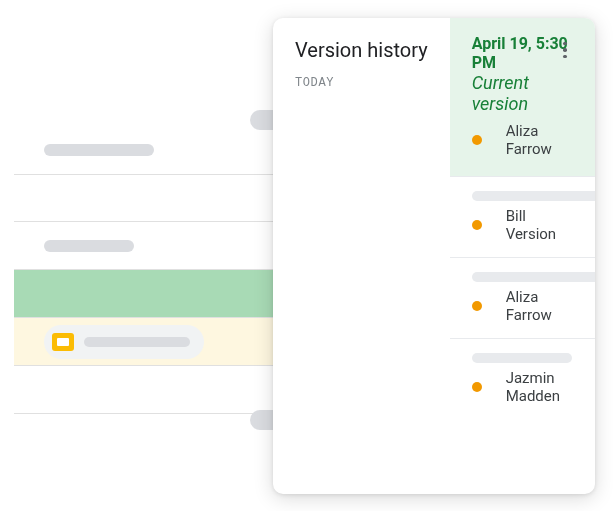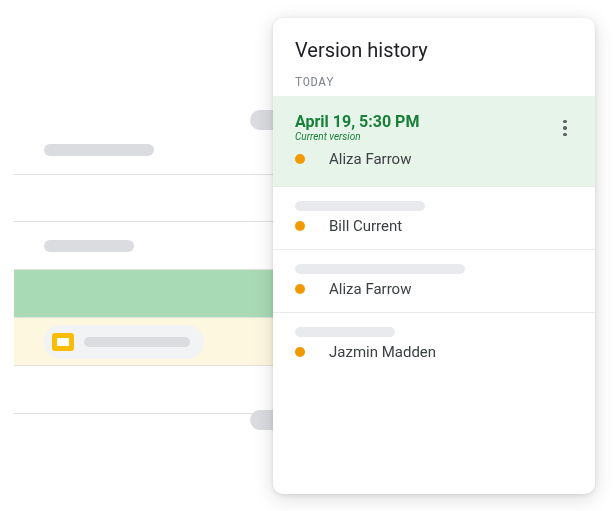--- a/index.html
+++ b/index.html
@@ -105,21 +105,21 @@
       right: 18px;
       top: 18px;
       width: 322px;
       height: 476px;
       background: #fff;
       border-radius: 10px;
       box-shadow: 0 4px 20px rgba(0,0,0,0.15), 0 1px 4px rgba(0,0,0,0.1);
       z-index: 10;
       overflow: hidden;
       display: flex;
-      flex-direction: column;
+      flex-direction: row;
     }
     .panel-header {
       padding: 20px 22px 6px 22px;
     }
     .panel-title {
       font-size: 20px;
       font-weight: 400;
       color: #202124;
       margin-bottom: 14px;
     }
@@ -146,21 +146,21 @@
       padding-top: 16px;
       padding-bottom: 18px;
     }
     .version-timestamp {
       font-size: 16px;
       font-weight: 700;
       color: #188038;
       margin-bottom: 0;
     }
     .version-sublabel {
-      font-size: 10px;
+      font-size: 18px;
       font-style: italic;
       color: #188038;
       margin-bottom: 8px;
     }
     .author-row {
       display: flex;
       align-items: center;
       gap: 24px;
       margin-top: 6px;
     }
@@ -244,21 +244,21 @@
       <div class="author-row">
         <div class="author-dot"></div>
         <div class="author-name">Aliza Farrow</div>
       </div>
     </div>
 
     <div class="version-item">
       <div class="placeholder-line" style="width:130px"></div>
       <div class="author-row">
         <div class="author-dot"></div>
-        <div class="author-name">Bill Current</div>
+        <div class="author-name">Bill Version</div>
       </div>
     </div>
 
     <div class="version-item">
       <div class="placeholder-line" style="width:170px"></div>
       <div class="author-row">
         <div class="author-dot"></div>
         <div class="author-name">Aliza Farrow</div>
       </div>
     </div>

